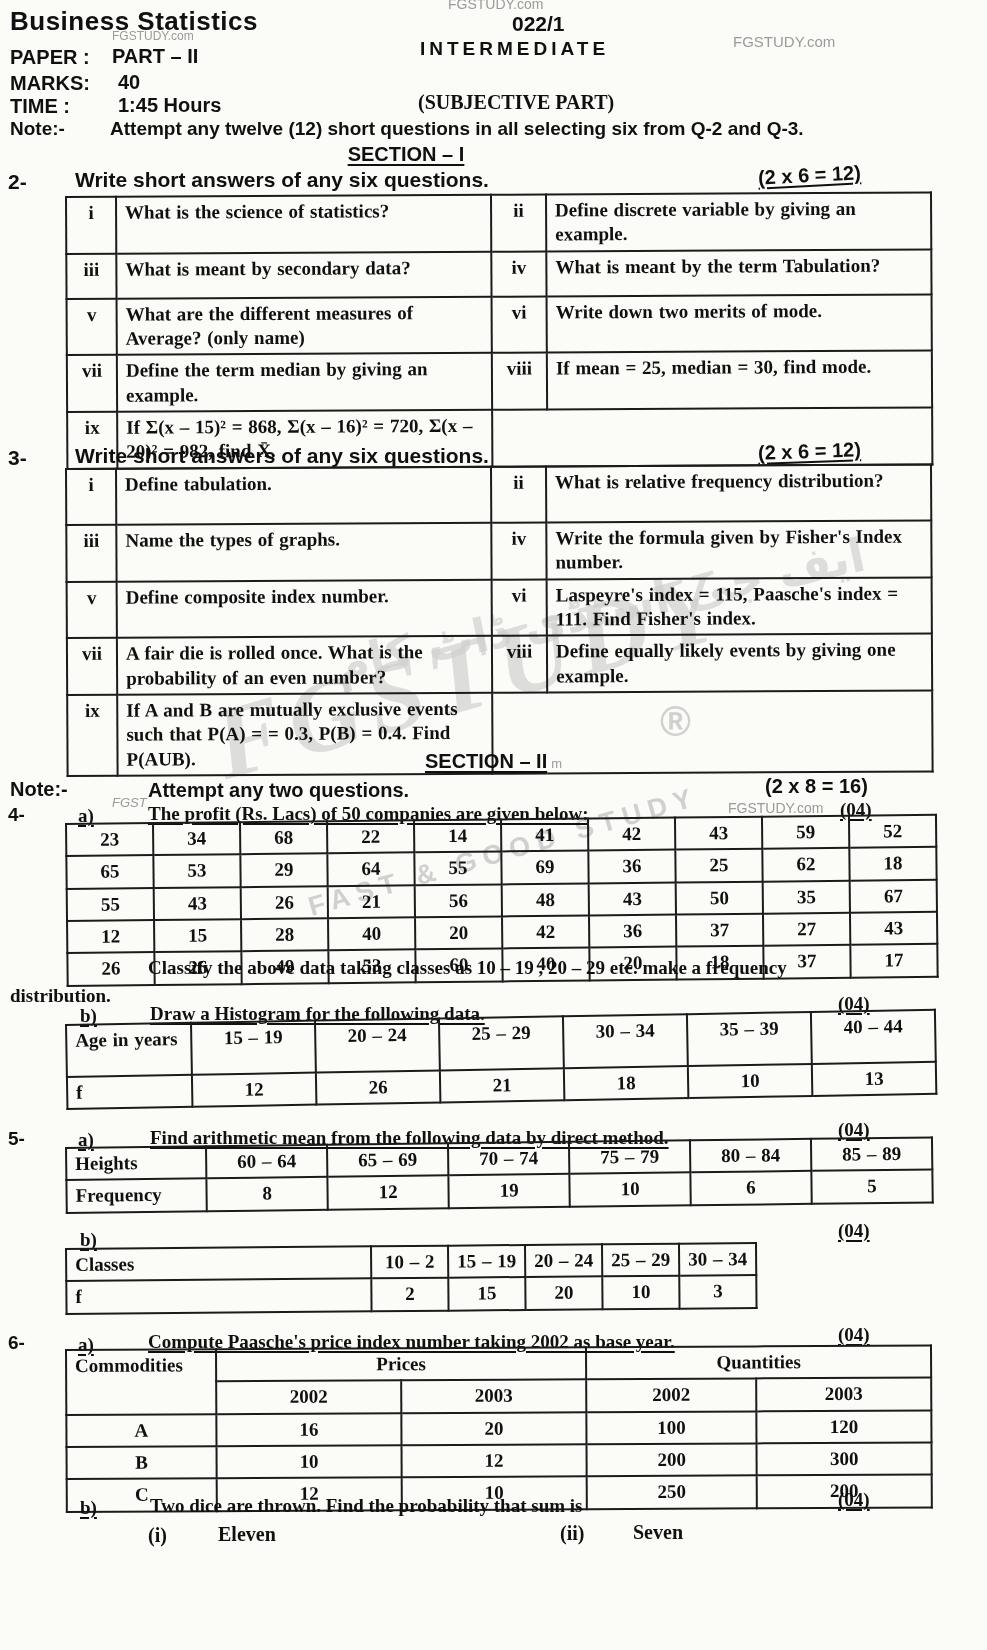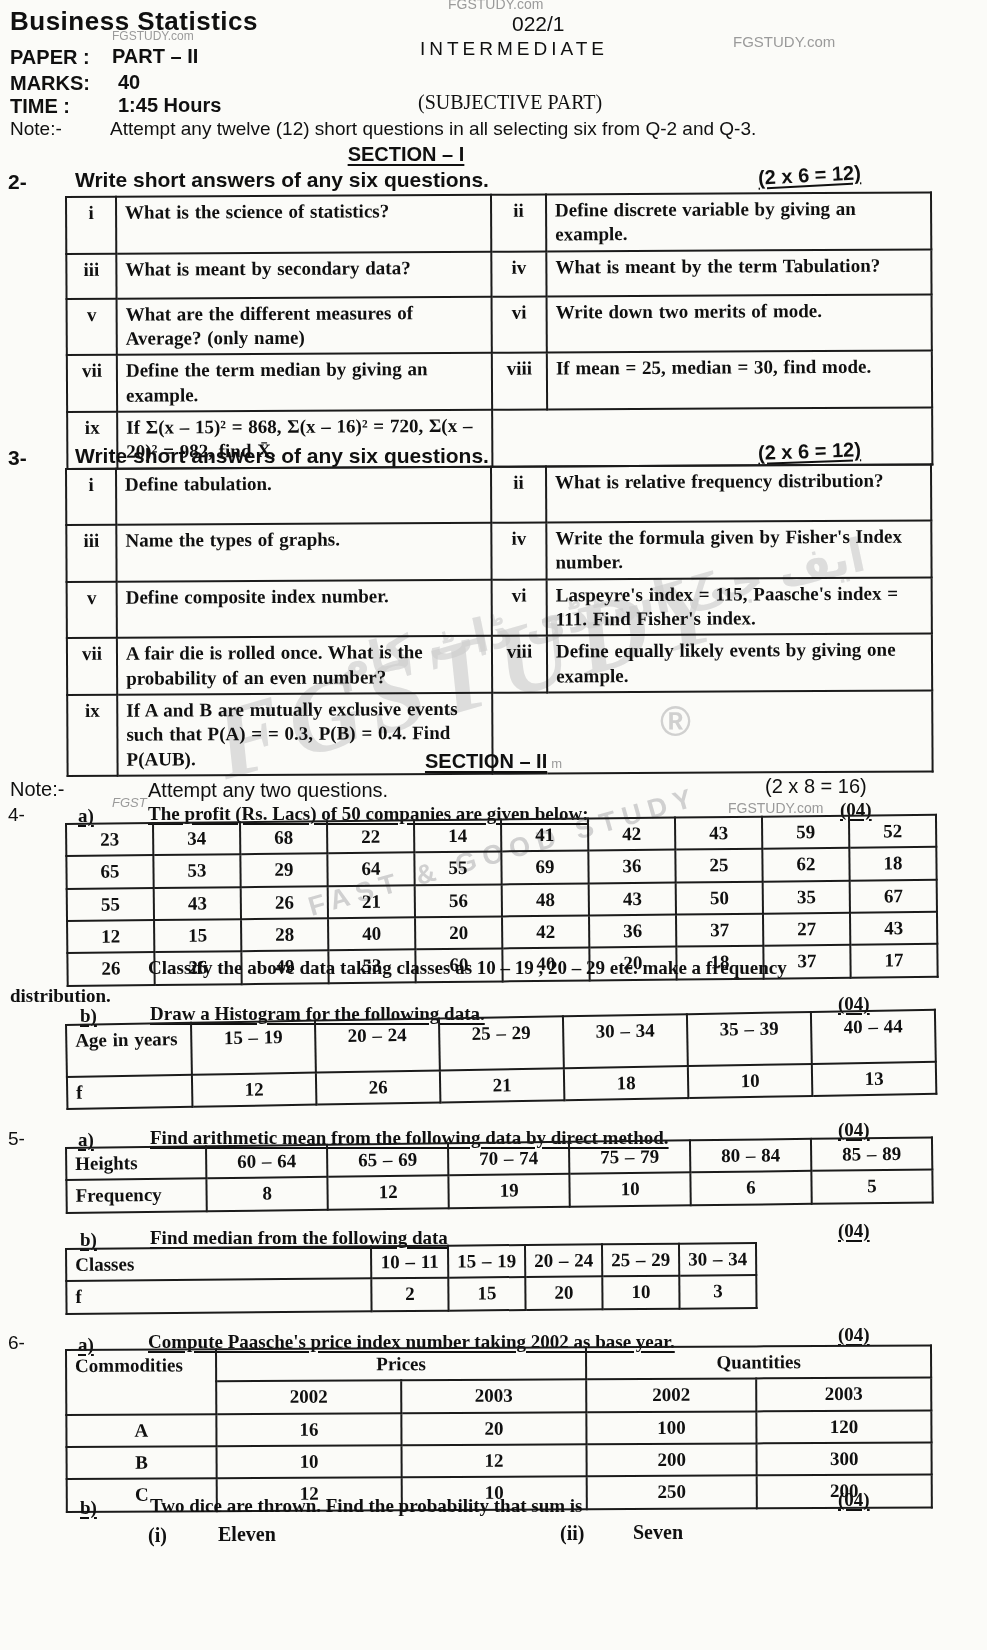--- a/index.html
+++ b/index.html
@@ -7,21 +7,21 @@
   body {
     position: relative;
     background: #fbfbf8;
     color: #101010;
     font-family: "Liberation Serif", serif;
     overflow: hidden;
   }
   .abs { position: absolute; }
   .sans { font-family: "Liberation Sans", sans-serif; }
   .serif { font-family: "Liberation Serif", serif; }
-  .b { font-weight: normal; }
+  .b { font-weight: bold; }
   .u { text-decoration: underline; text-decoration-thickness: 2px; text-underline-offset: 3px; }
   .layer { position: absolute; inset: 0; z-index: 1; }
   .wmlayer { position: absolute; inset: 0; z-index: 0; }
   .gray { color: #9a9a9a; }
 
   
   .wm-big {
     position: absolute; left: 200px; top: 690px; width: 660px;
     transform: rotate(-16deg); transform-origin: left top;
     font: bold italic 102px "Liberation Serif", serif;
@@ -351,36 +351,35 @@
       <td class="val">12</td>
       <td class="val">19</td>
       <td class="val">10</td>
       <td class="val">6</td>
       <td class="val">5</td>
     </tr>
   </tbody>
     </table>
 
   <div class="abs stxt u" style="left:80px; top:1229px;">b)</div>
-  <div class="abs stxt u" style="left:150px; top:1227px;">Find median from the following data</div>
   <div class="abs stxt u" style="left:838px; top:1220px;">(04)</div>
 
   <table class="qt" style="left:65px; top:1248px; width:690px; transform:rotate(-0.5deg);">
     <colgroup>
         <col style="width:305px">
         <col style="width:77px">
         <col style="width:77px">
         <col style="width:77px">
         <col style="width:77px">
         <col style="width:77px">
       </colgroup>
     <tbody>
         <tr style="height:25px">
       <td class="hleft">Classes</td>
-      <td class="val">10 – 11</td>
+      <td class="val">10 – 2</td>
       <td class="val">15 – 19</td>
       <td class="val">20 – 24</td>
       <td class="val">25 – 29</td>
       <td class="val">30 – 34</td>
     </tr>
     <tr style="height:25px">
       <td class="hleft fitalic">f</td>
       <td class="val">2</td>
       <td class="val">15</td>
       <td class="val">20</td>

